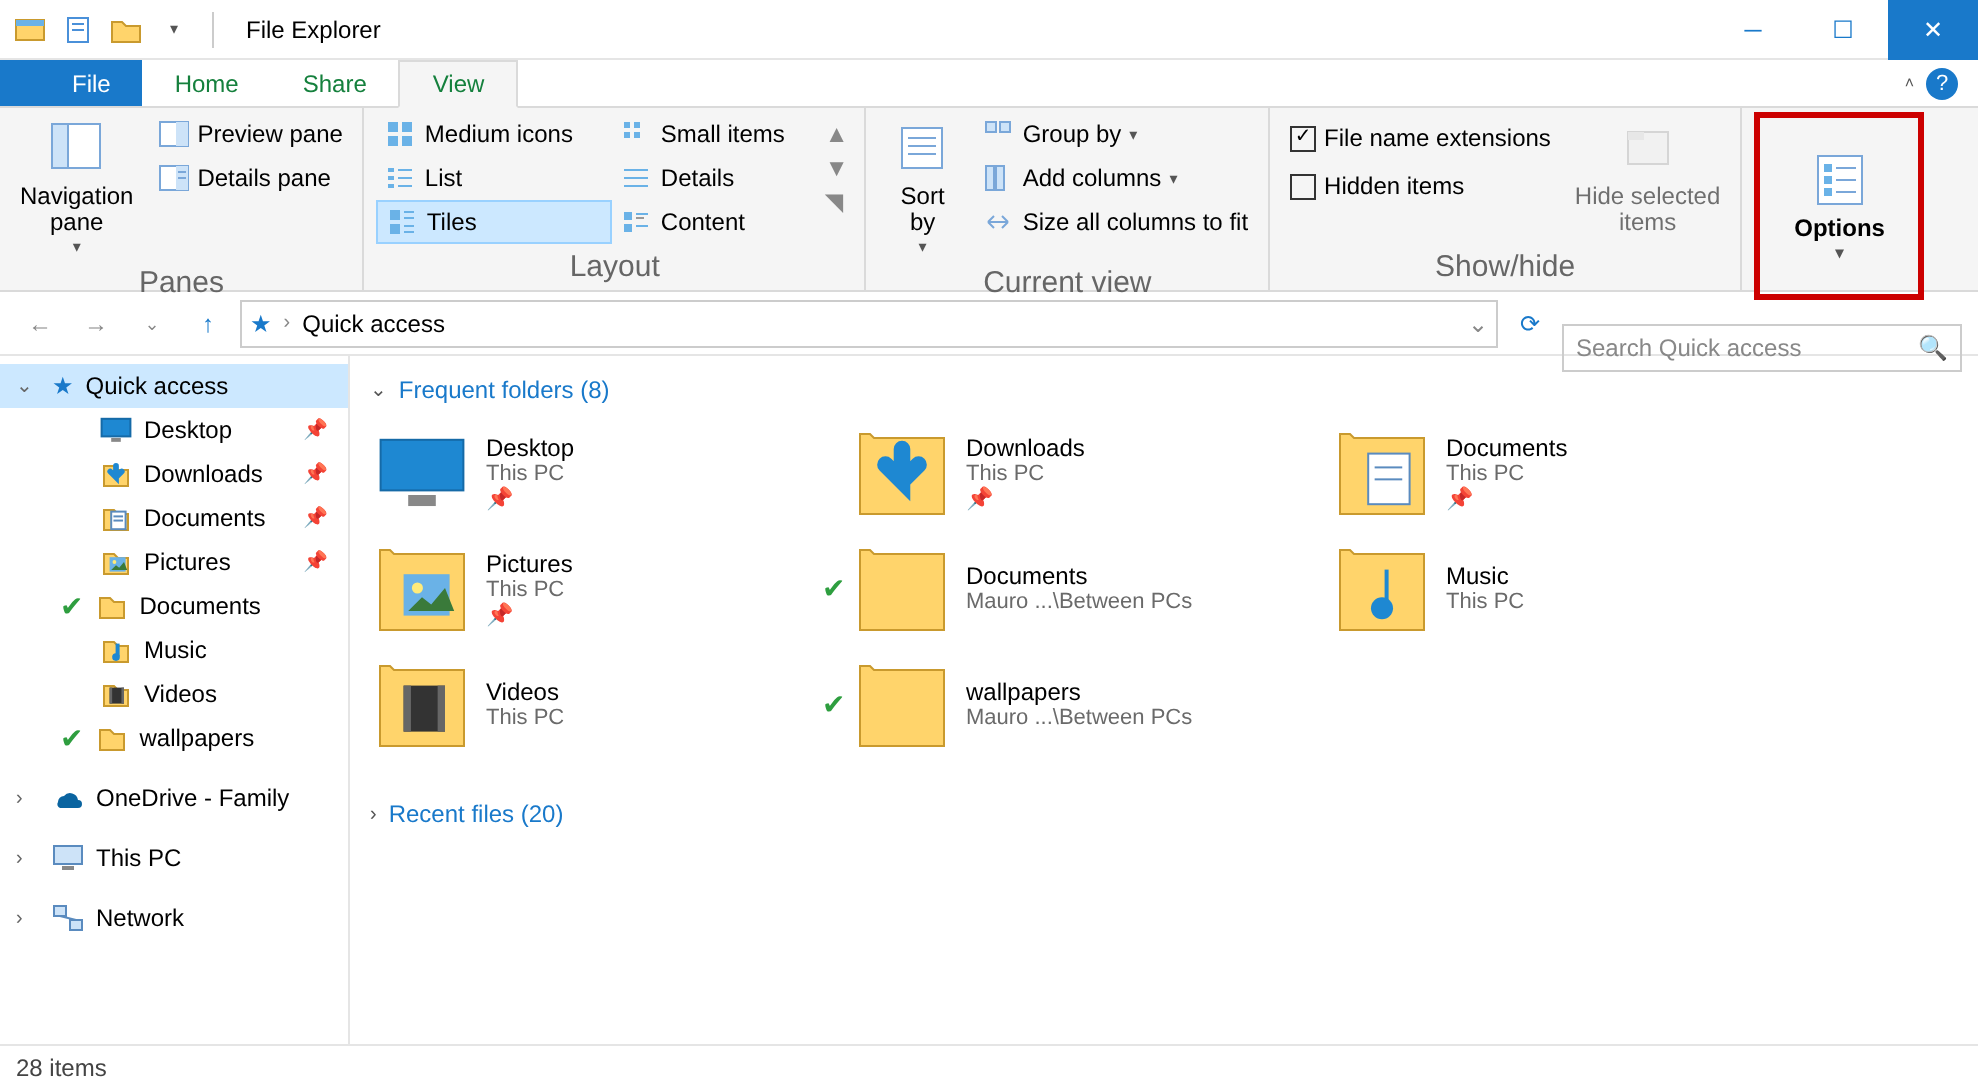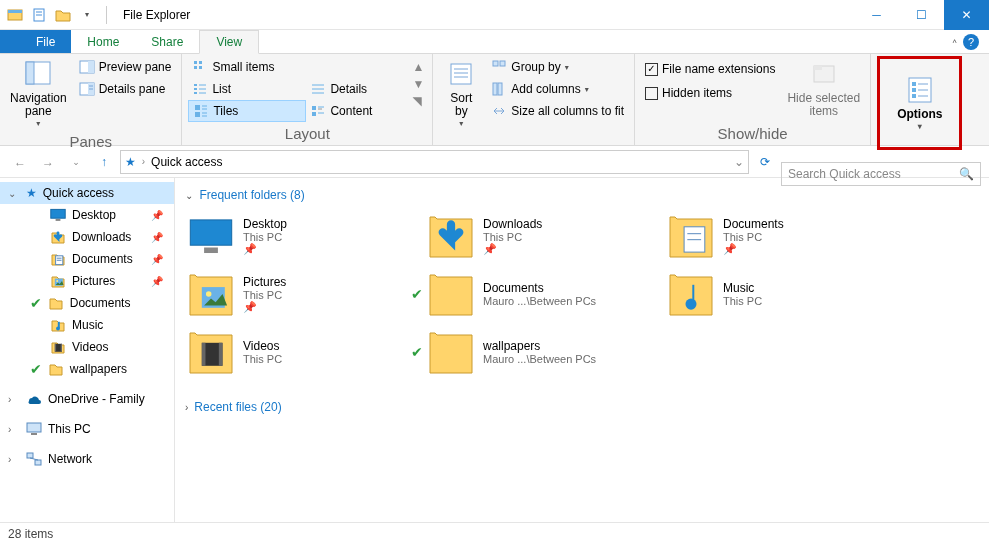--- a/index.html
+++ b/index.html
@@ -161,20 +161,31 @@
         </div>
       </div>
     </div>
     <div class="group-label">Panes</div>
   </div>
 
   <div class="group" style="min-width:230px">
     <div class="group-body">
       <div class="col" style="flex:1">
         <div style="display:flex">
+          <div class="small-row" style="width:118px">
+              <span class="ico">
+                <svg width="14" height="14">
+                  <rect x="1" y="1" width="5" height="5" fill="#6ab2e7"></rect>
+                  <rect x="8" y="1" width="5" height="5" fill="#6ab2e7"></rect>
+                  <rect x="1" y="8" width="5" height="5" fill="#6ab2e7"></rect>
+                  <rect x="8" y="8" width="5" height="5" fill="#6ab2e7"></rect>
+                </svg>
+              </span>
+              <span>Medium icons</span>
+            </div>
           <div class="small-row" style="width:100px">
               <span class="ico">
                 <svg width="14" height="14">
                   <rect x="1" y="1" width="3" height="3" fill="#6ab2e7"></rect>
                   <rect x="6" y="1" width="3" height="3" fill="#6ab2e7"></rect>
                   <rect x="1" y="6" width="3" height="3" fill="#6ab2e7"></rect>
                   <rect x="6" y="6" width="3" height="3" fill="#6ab2e7"></rect>
                 </svg>
               </span>
               <span>Small items</span>
@@ -281,20 +292,21 @@
         <div class="small-row">
             <span class="ico">
               <svg width="14" height="14">
                 <path d="M2 7 h10 M2 7 l3 -3 M2 7 l3 3 M12 7 l-3 -3 M12 7 l-3 3" stroke="#7aa7d9" fill="none"></path>
               </svg>
             </span>
             <span>Size all columns to fit</span>
           </div>
       </div>
     </div>
+    <div class="group-label">Current view</div>
   </div>
 
   <div class="group">
     <div class="group-body">
       <div class="col" style="gap:2px;padding-top:2px">
         <div class="small-row">
             <span class="chk checked"></span>
             <span>File name extensions</span>
           </div>
         <div class="small-row">

